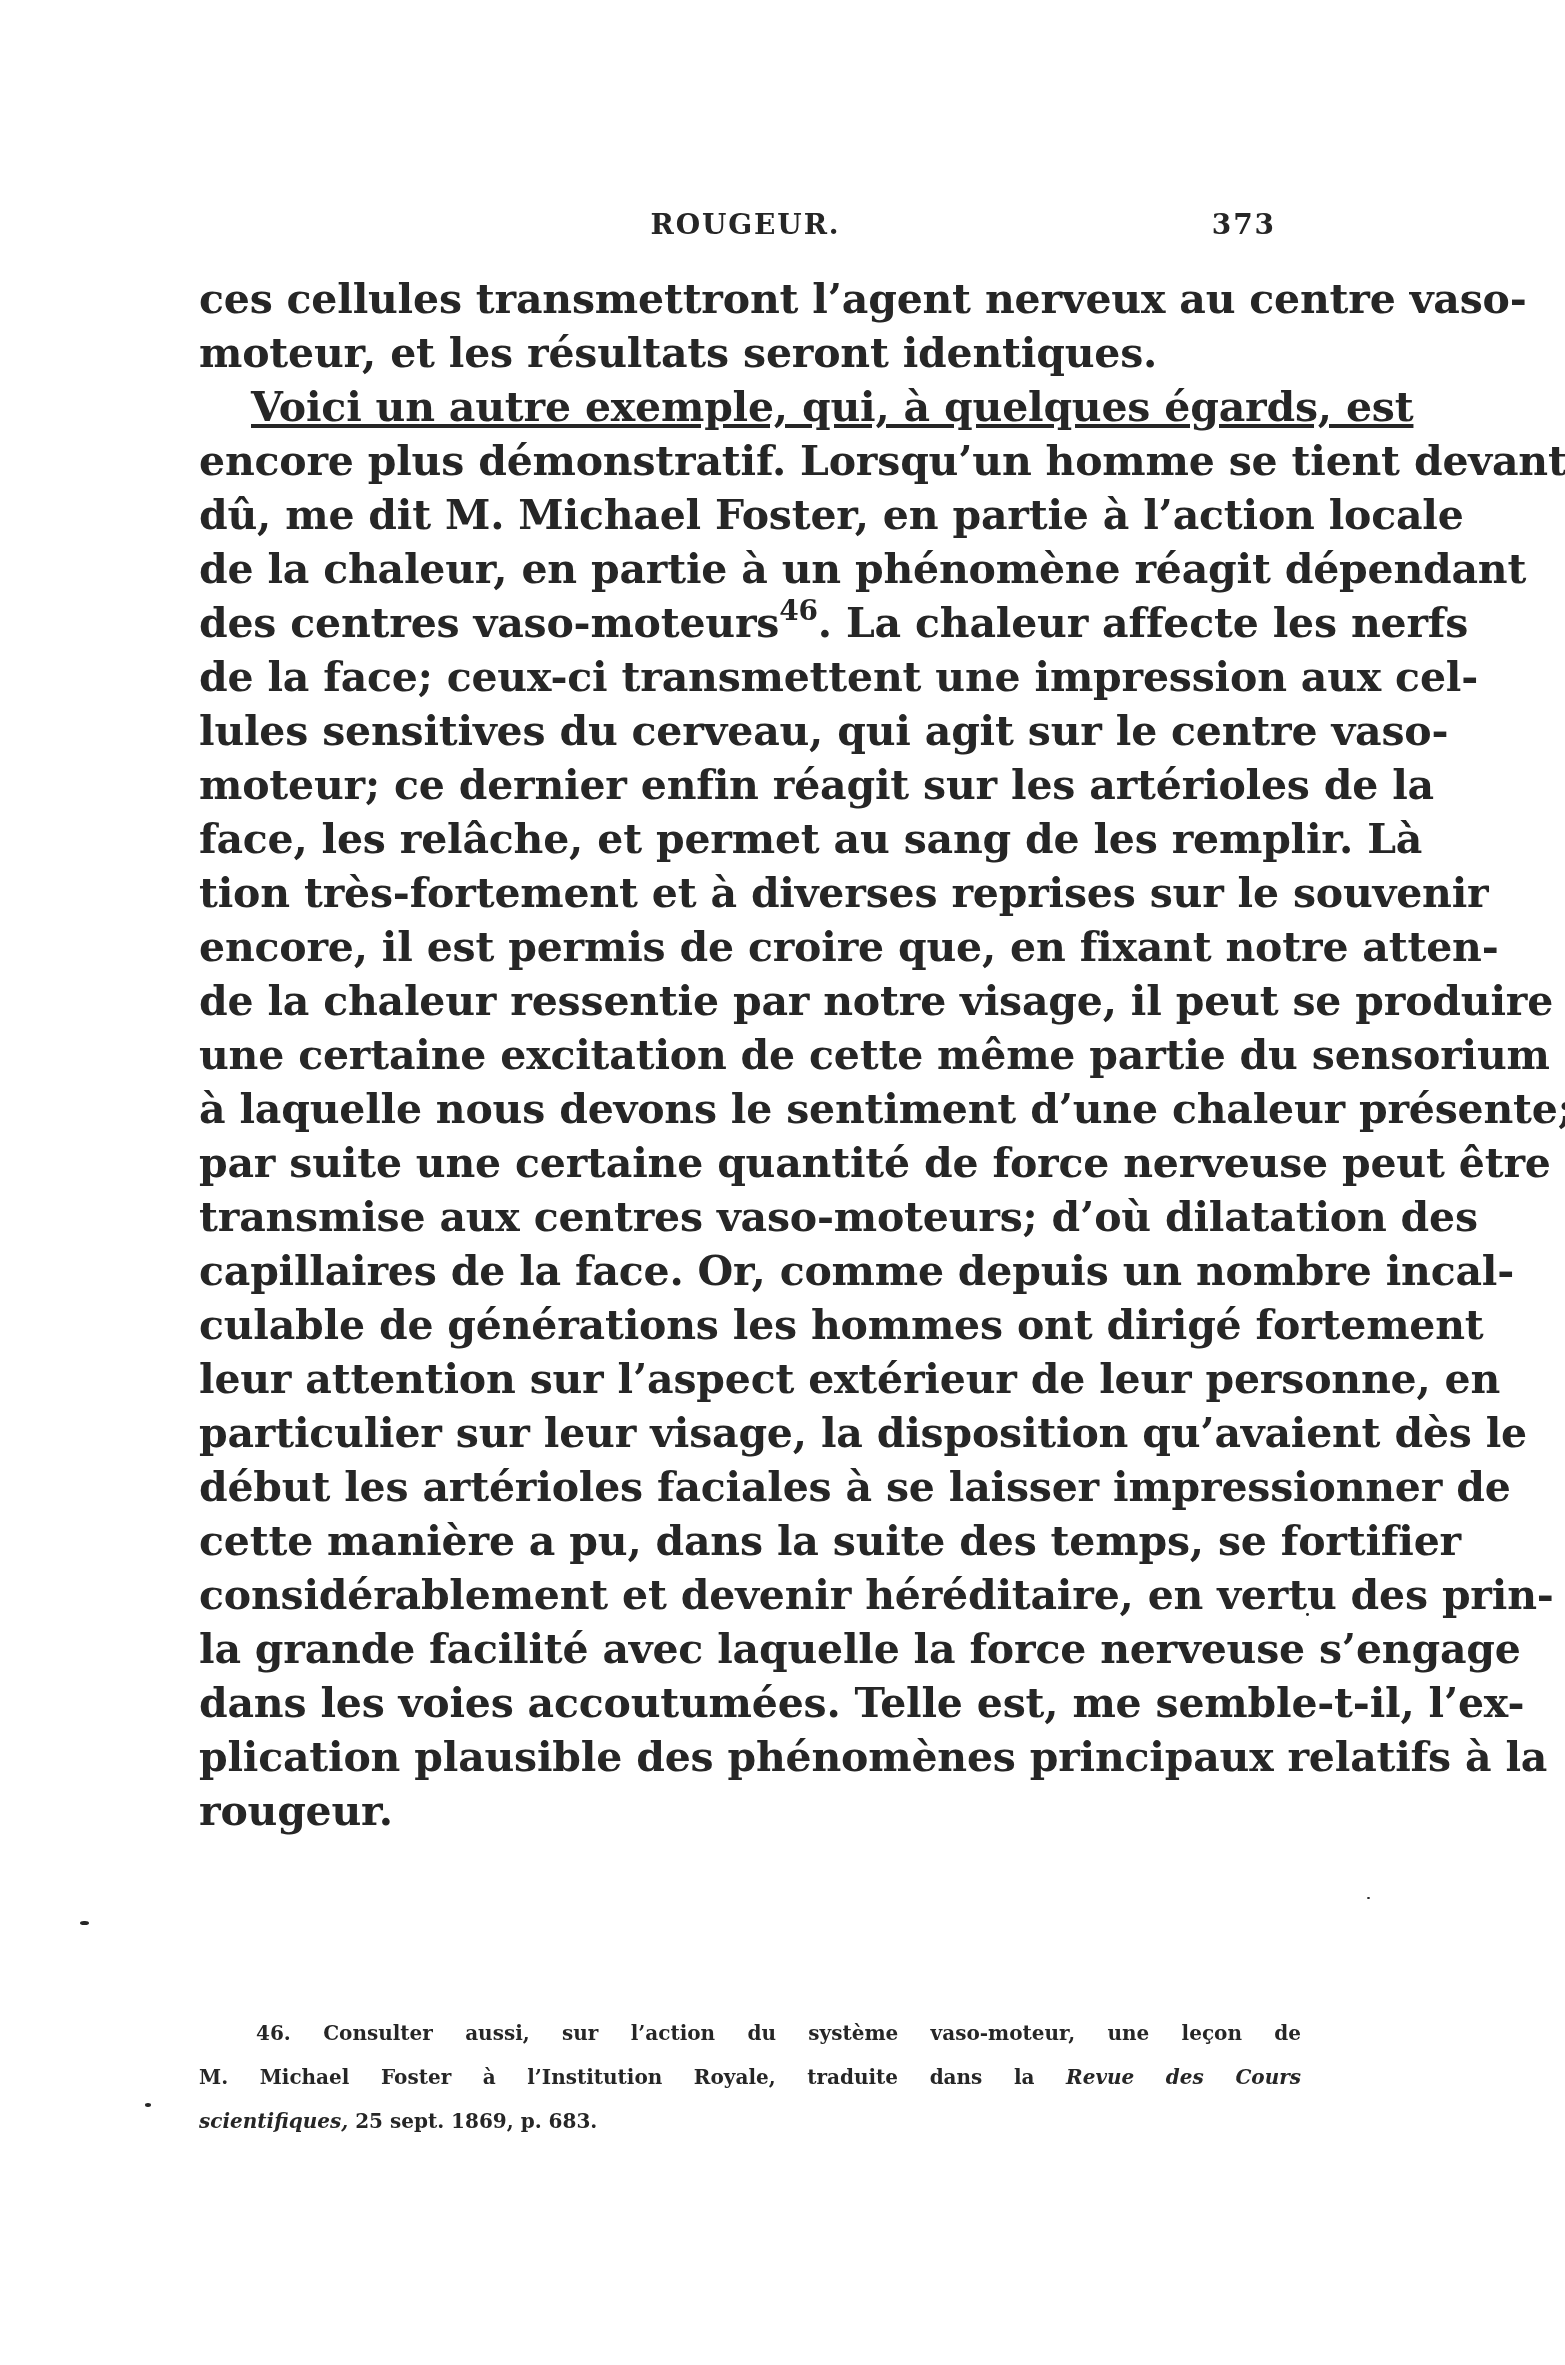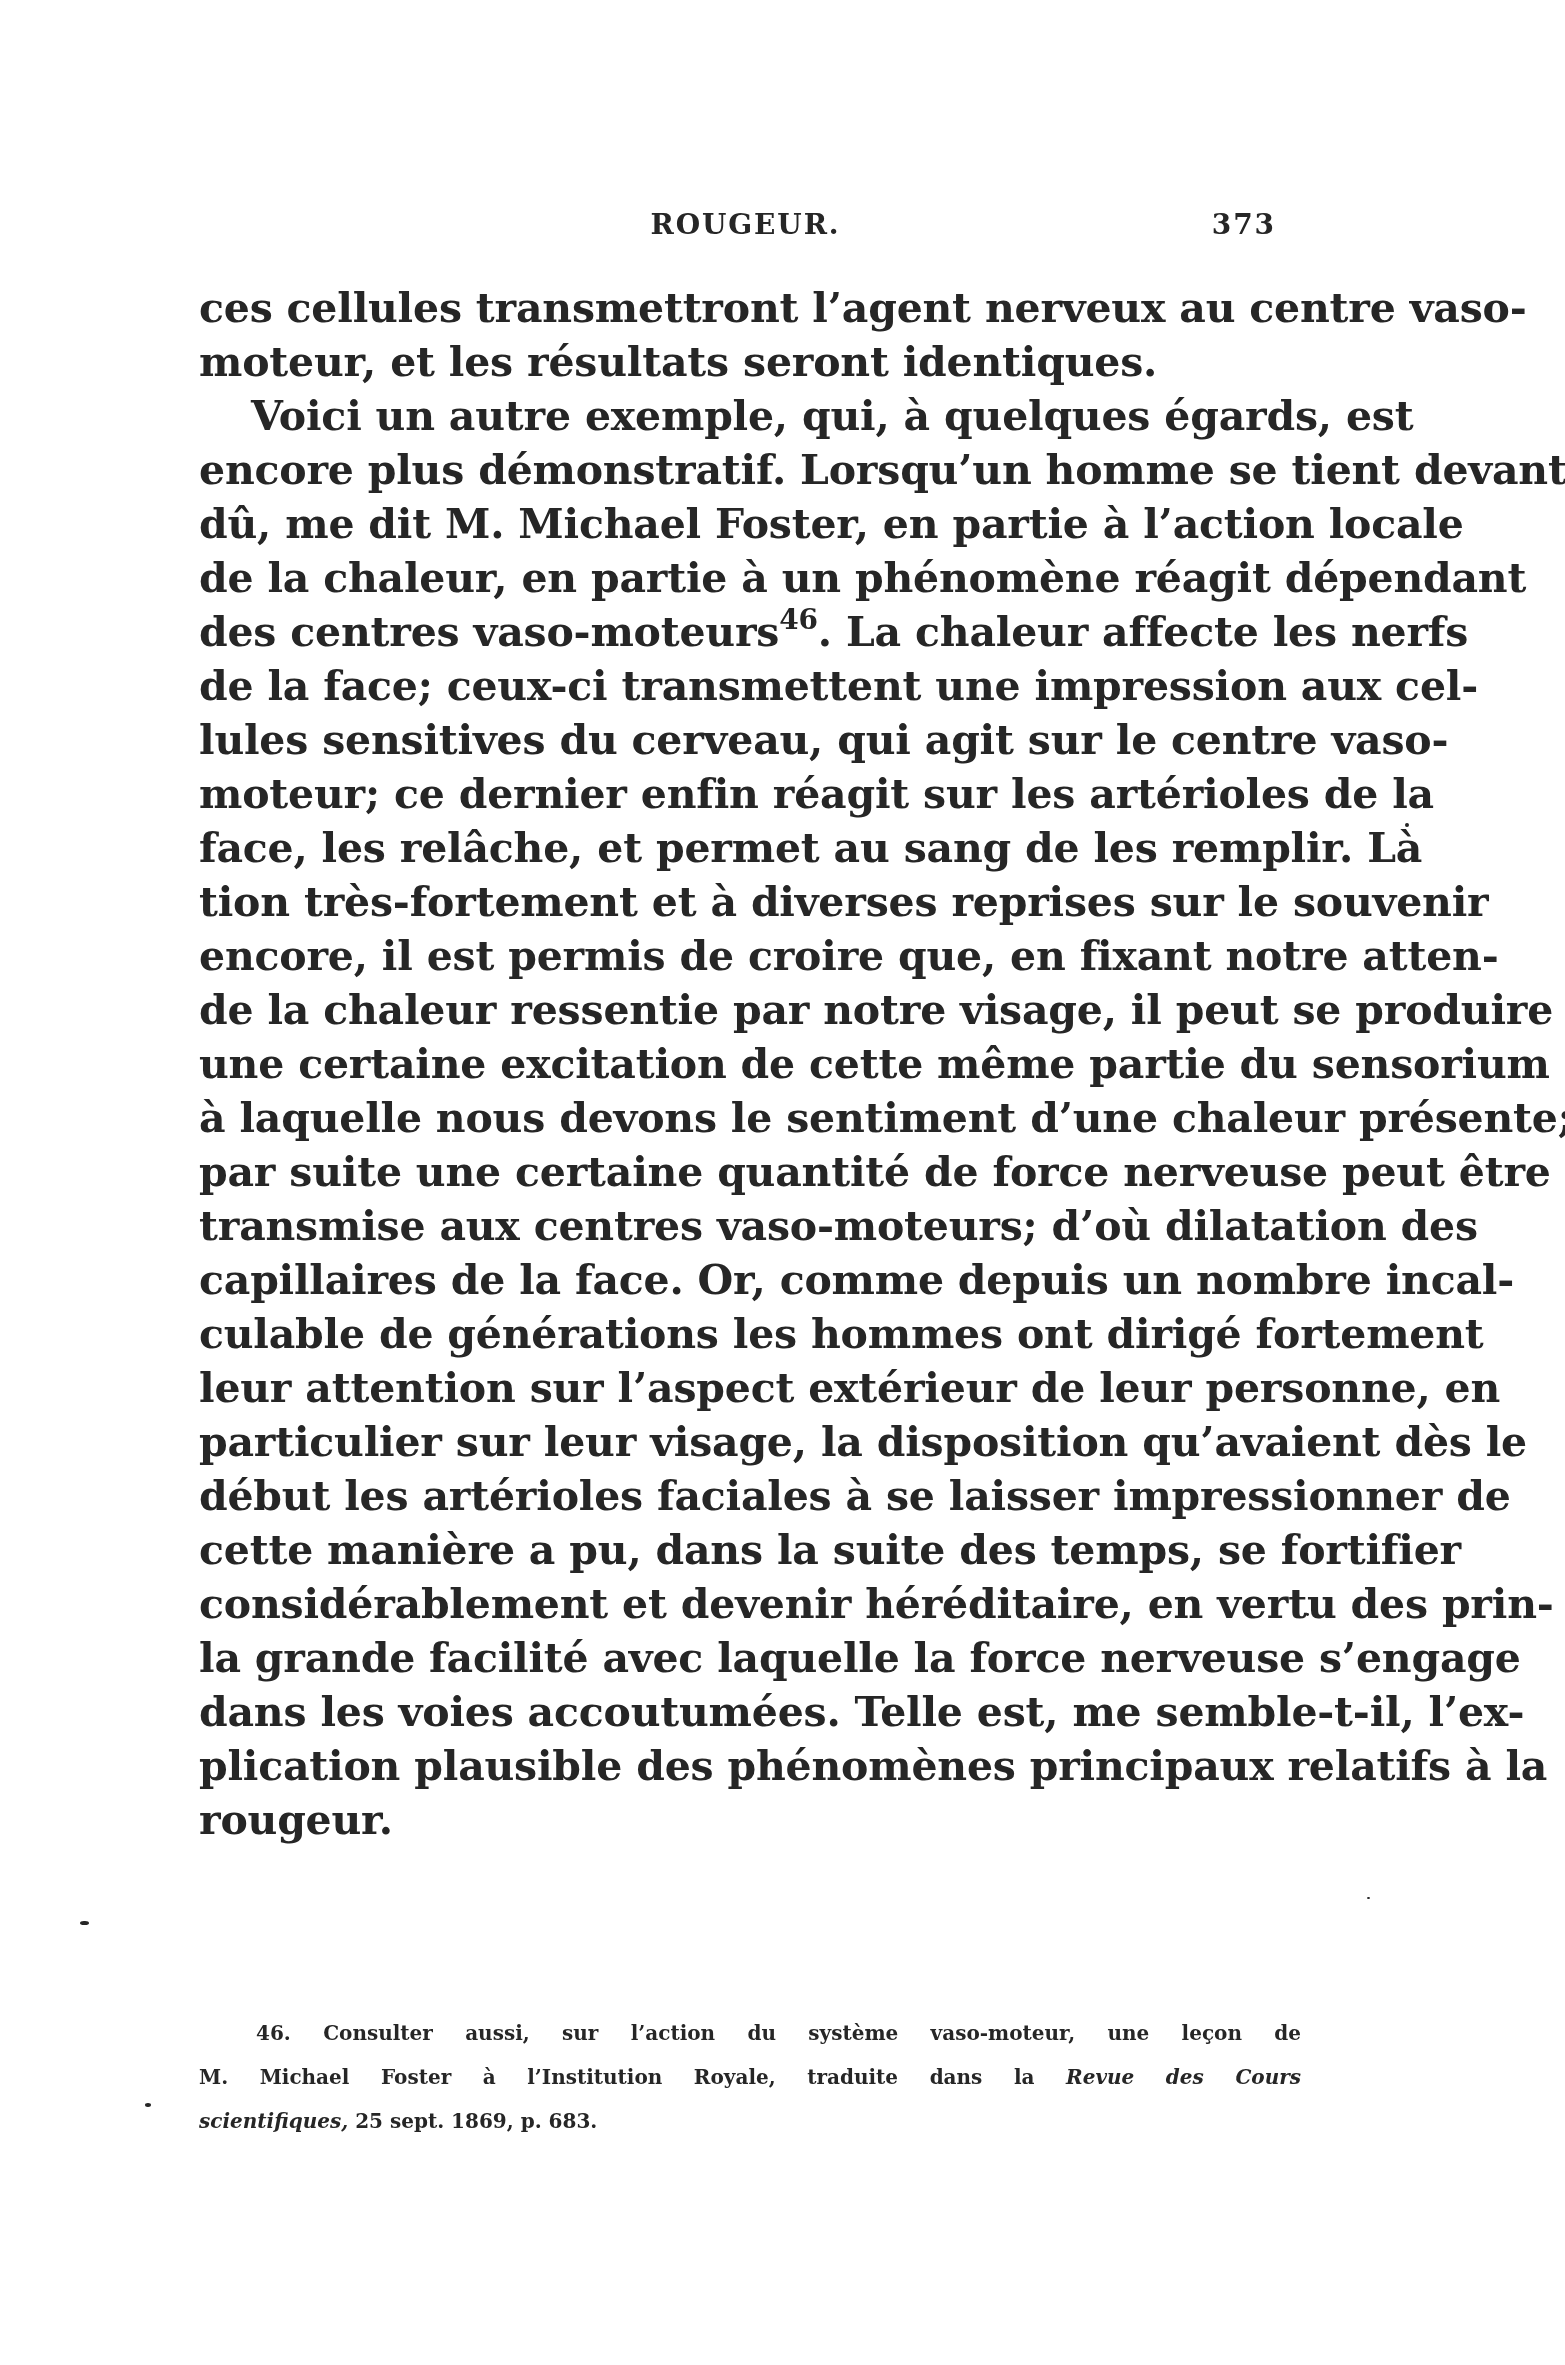--- a/index.html
+++ b/index.html
@@ -35,38 +35,38 @@
     .page-number {
       position: absolute;
       right: 16px;
       top: 0;
     }
     .body-text {
       position: absolute;
       top: 272px;
       left: 199px;
       width: 1093px;
-      margin-top: 9px;
     }
     .line {
       display: block;
       height: 54px;
       line-height: 54px;
       font-size: 41px;
       font-weight: bold;
       white-space: nowrap;
       text-align: justify;
       text-align-last: justify;
       letter-spacing: -0.2px;
     }
     .line.last {
       text-align-last: left;
     }
     .line.indent {
       padding-left: 52px;
+      text-decoration: underline;
     }
     sup.fn {
       font-size: 28px;
       line-height: 0;
       vertical-align: 17px;
     }
     .footnote {
       position: absolute;
       top: 2011px;
       left: 199px;

